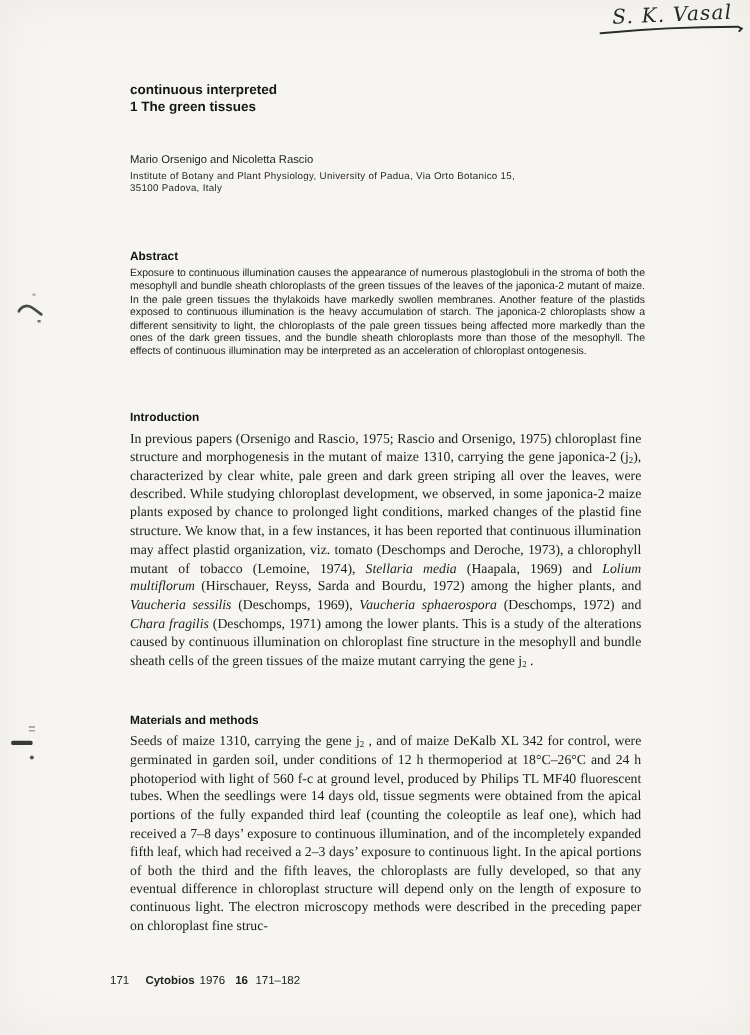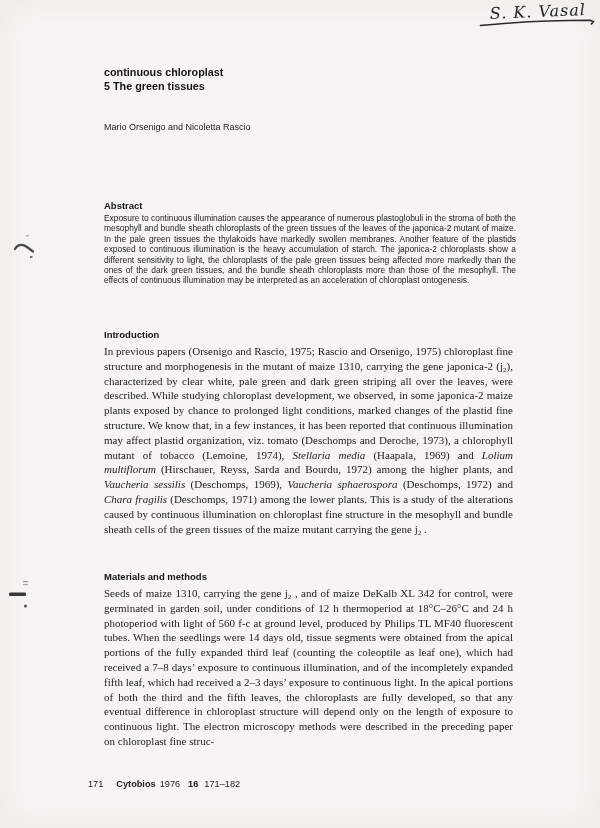--- a/index.html
+++ b/index.html
@@ -137,25 +137,29 @@
 <div class="page">
 
   <div class="signature">
     <span class="sig-text">S. K. Vasal</span>
     <svg width="118" height="10" viewBox="0 0 118 10">
       <path d="M2,5 C 35,3.2 80,3.2 112,4.6 l 3,1.6 l -2,2" fill="none" stroke="#2a2a2a" stroke-width="1.6" stroke-linecap="round"></path>
     </svg>
   </div>
 
   <div class="title-block">
-    <div>continuous chloroplast</div>
-    <div>5 The green tissues</div>
+    <div>continuous interpreted</div>
+    <div>1 The green tissues</div>
   </div>
 
   <div class="authors">Mario Orsenigo and Nicoletta Rascio</div>
+  <div class="affiliation">
+    <div>Institute of Botany and Plant Physiology, University of Padua, Via Orto Botanico 15,</div>
+    <div>35100 Padova, Italy</div>
+  </div>
 
   <svg class="margin-mark mark-1" width="26" height="34" viewBox="0 0 26 34">
     <rect x="12" y="3" width="2.5" height="1.5" fill="#4a4a4a" opacity="0.5"></rect>
     <path d="M1,17 C 4,11.5 9,12 13,15 L 19,19.5" fill="none" stroke="#2c2c2c" stroke-width="2.2" stroke-linecap="round" opacity="0.85"></path>
     <rect x="16" y="24" width="2.5" height="2" fill="#3a3a3a" opacity="0.7"></rect>
   </svg>
 
   <div class="section-heading h-abstract">Abstract</div>
   <div class="abstract-body">Exposure to continuous illumination causes the appearance of numerous plastoglobuli in the stroma of both the mesophyll and bundle sheath chloroplasts of the green tissues of the leaves of the japonica-2 mutant of maize.  In the pale green tissues the thylakoids have markedly swollen membranes.  Another feature of the plastids exposed to continuous illumination is the heavy accumulation of starch.  The japonica-2 chloroplasts show a different sensitivity to light, the chloroplasts of the pale green tissues being affected more markedly than the ones of the dark green tissues, and the bundle sheath chloroplasts more than those of the mesophyll.  The effects of continuous illumination may be interpreted as an acceleration of chloroplast ontogenesis.</div>
 

